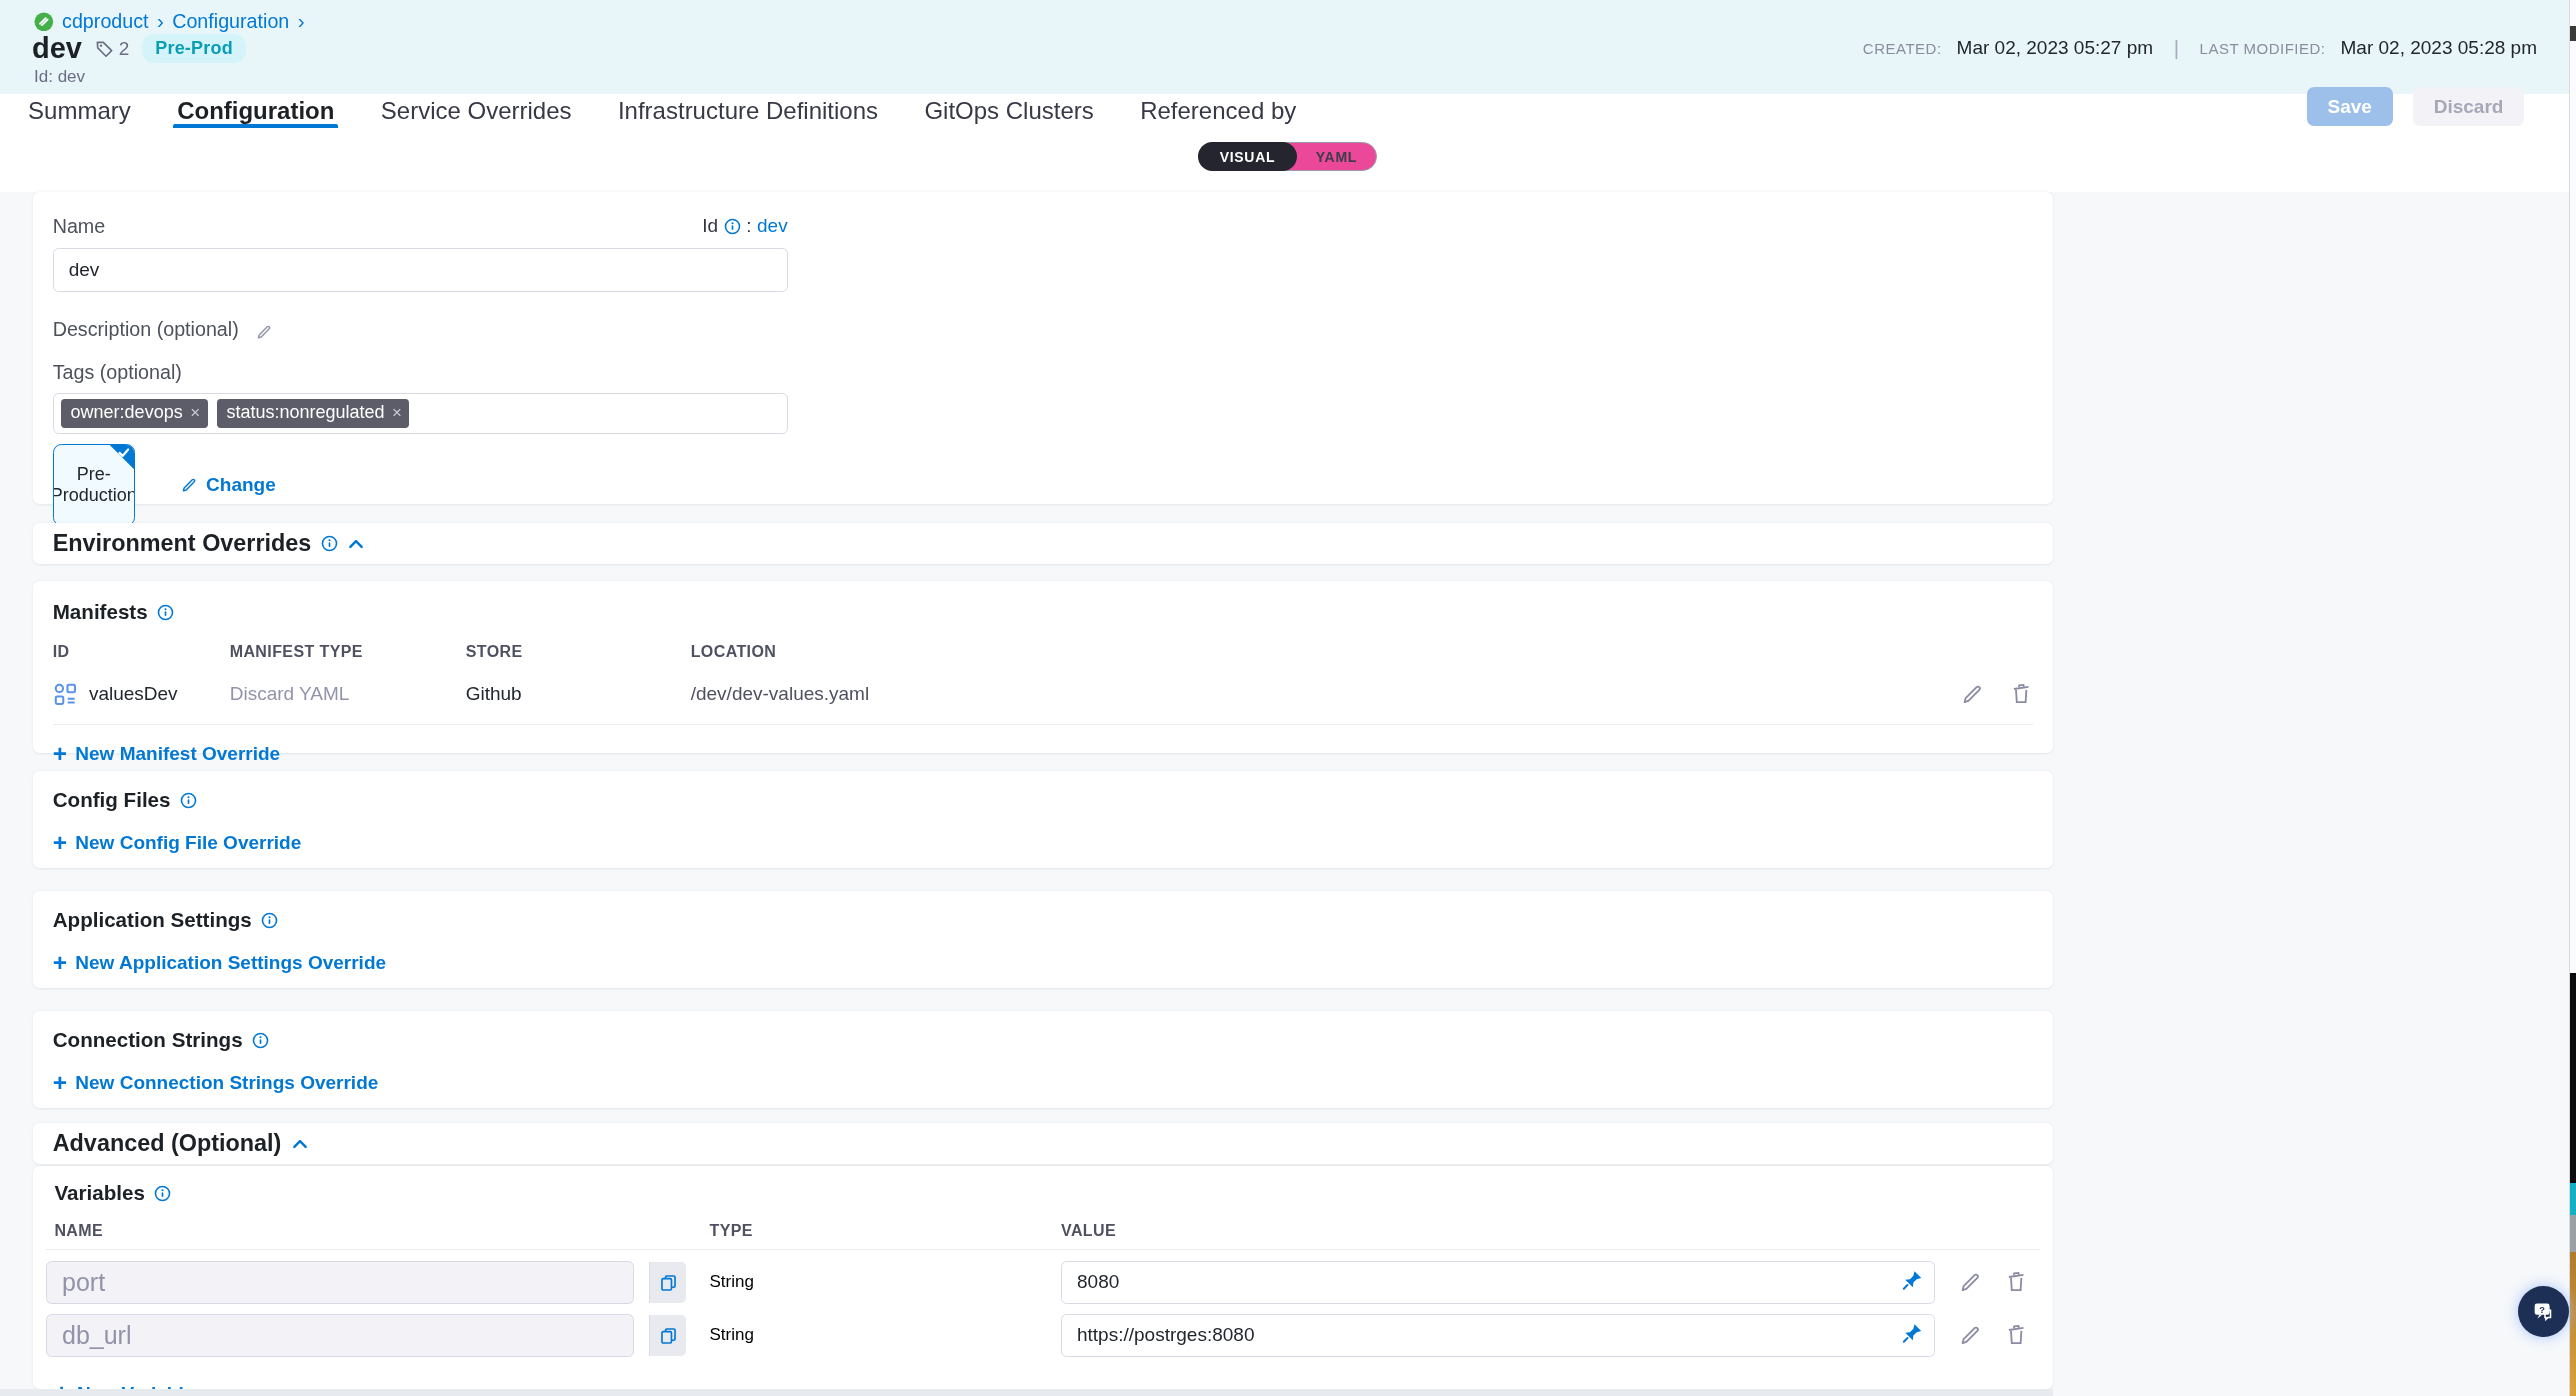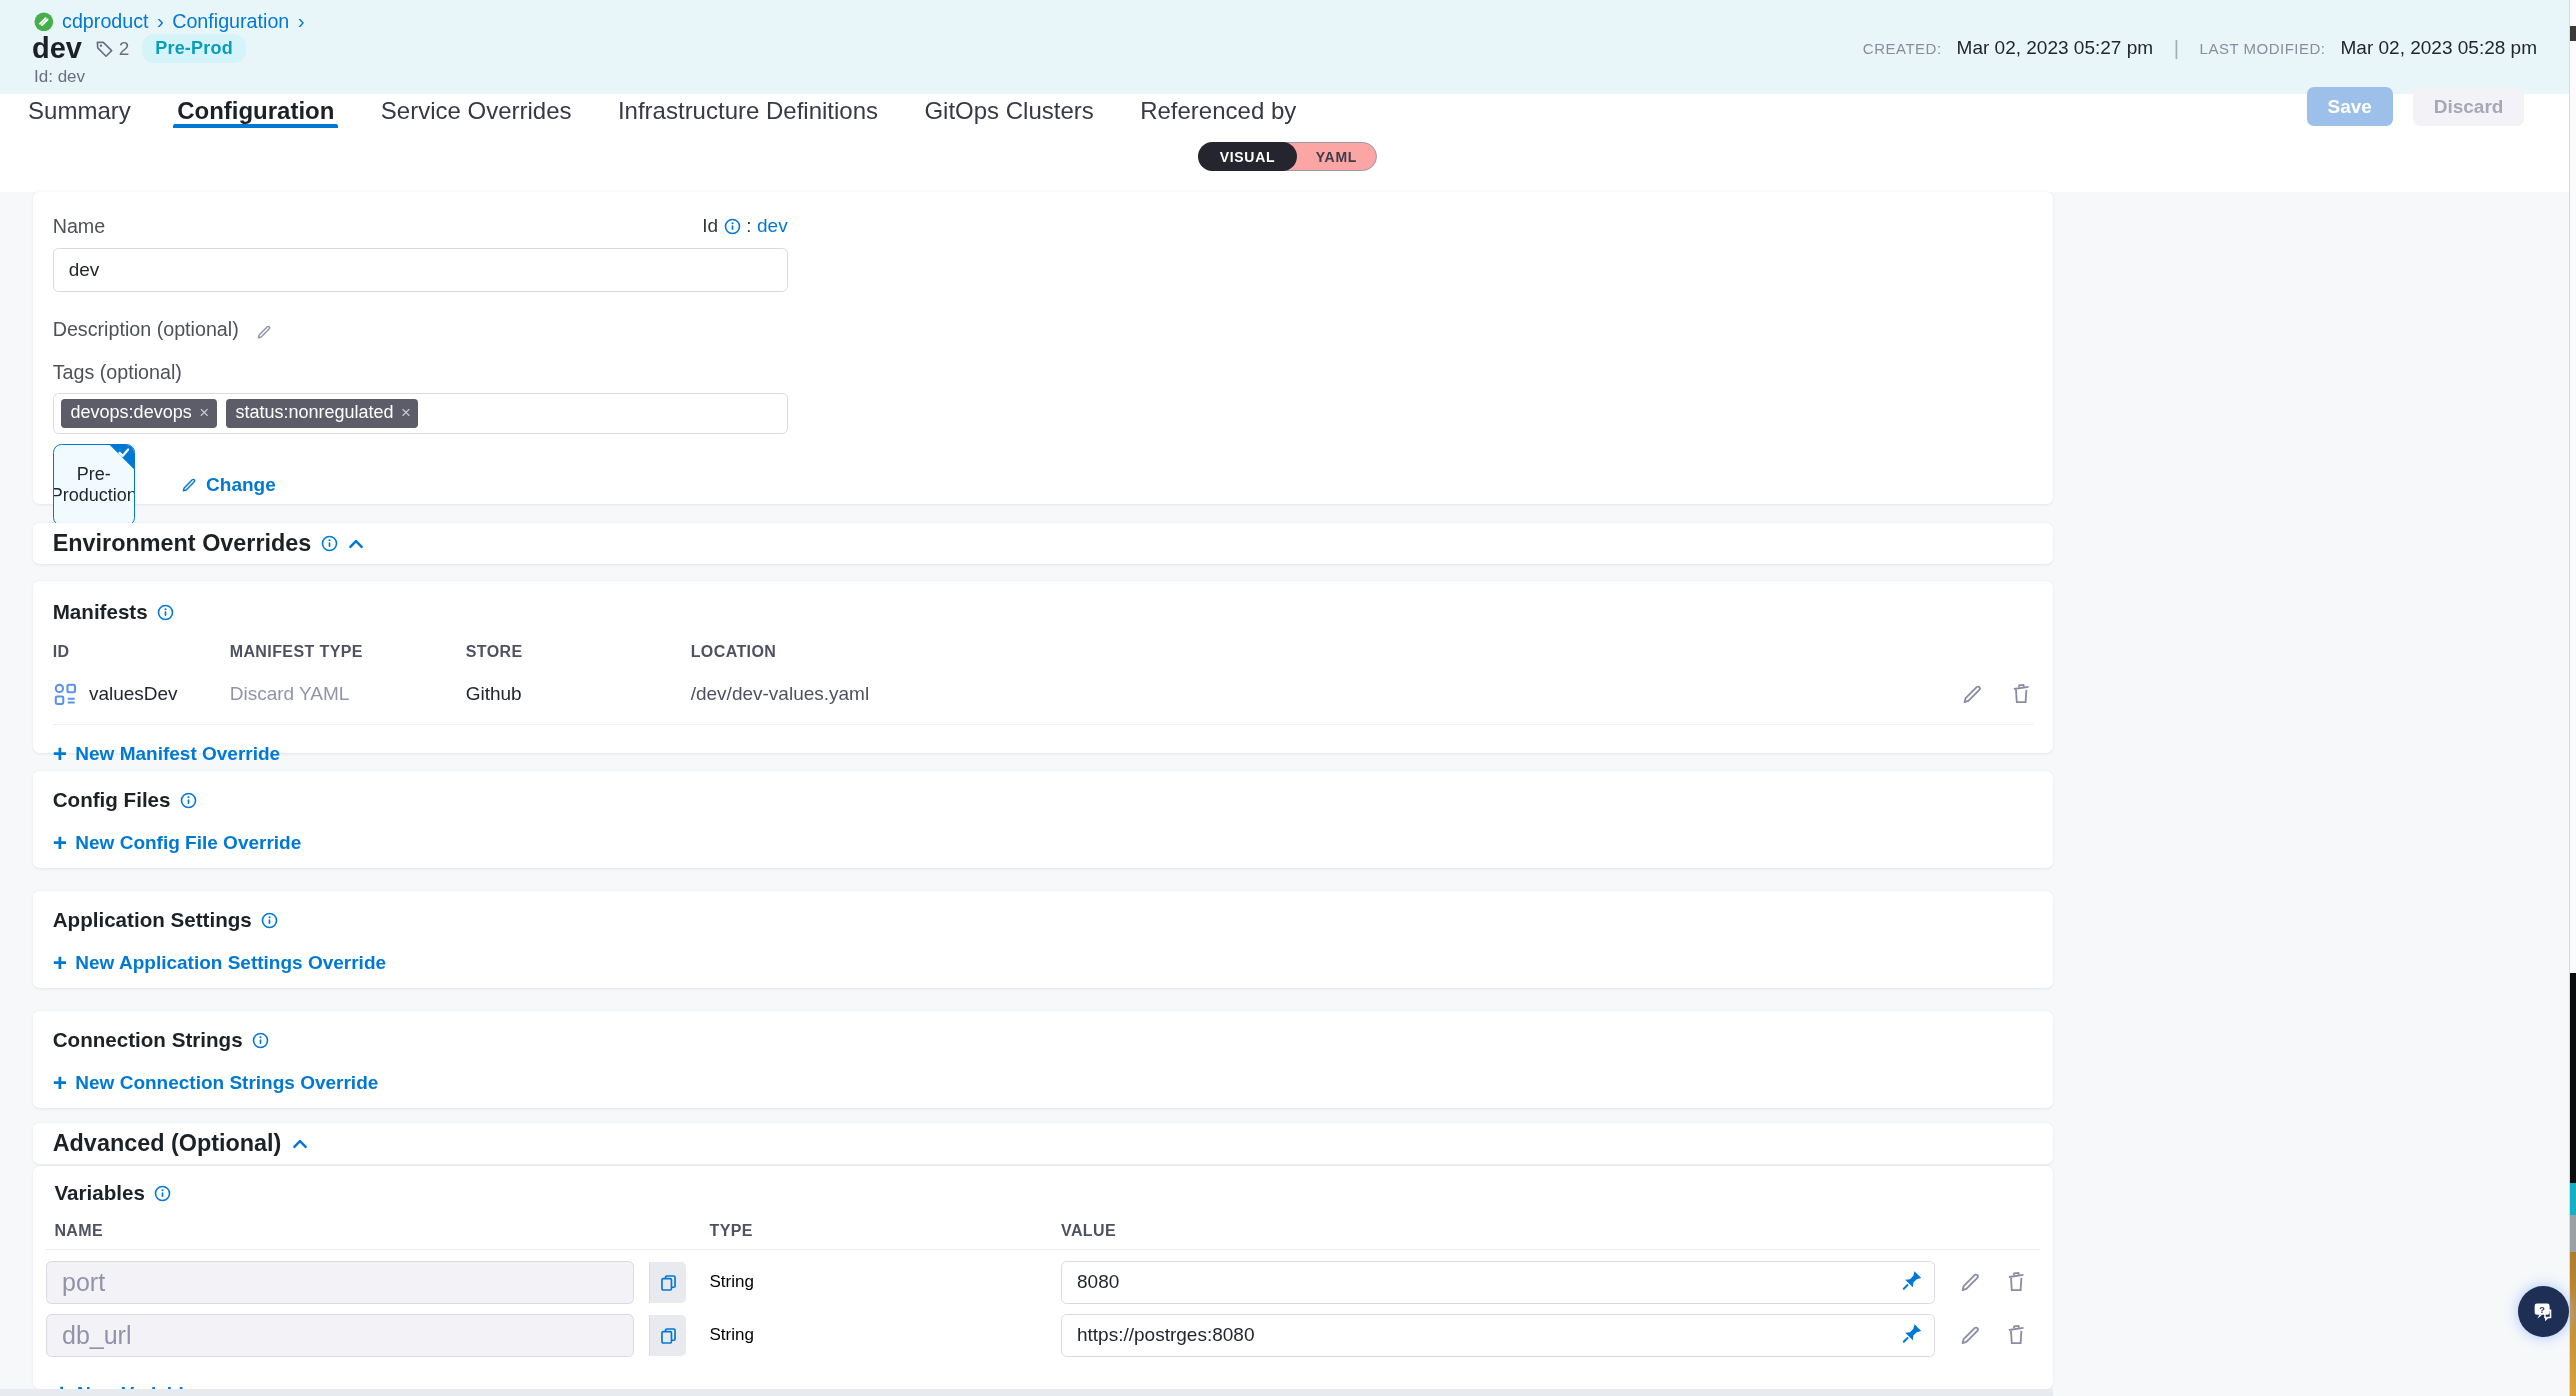--- a/index.html
+++ b/index.html
@@ -42,21 +42,21 @@
   .tab.active::after { content:""; position:absolute; left:0; right:0; bottom:0; height:3.7px; background:#0278d5; border-radius:1.9px 1.9px 0 0; }
   .tab-actions { position:absolute; right:52px; top:-6.6px; display:flex; gap:20.6px; }
   .btn { border:none; border-radius:7px; font-family:inherit; font-weight:bold; font-size:19px; padding:8.4px 20.6px; cursor:pointer; }
   .btn-save { background:#9cc0ea; color:#ffffff; }
   .btn-discard { background:#f3f3f7; color:#a6a7b7; }
   
   .white-strip { position:absolute; top:128px; left:0; width:2576px; height:64px; background:#ffffff; }
   .view-toggle {
     position:absolute; top:142px; left:1288px; transform:translateX(-50%);
     display:flex; align-items:center; height:29px;
-    background:#fca5a5; border:1.9px solid #9a9ba9; border-radius:15px;
+    background:#ec4899; border:1.9px solid #9a9ba9; border-radius:15px;
   }
   .seg { font-size:14px; font-weight:bold; letter-spacing:0.7px; padding:0 19px; height:29px; display:flex; align-items:center; cursor:pointer; color:#3c3d4a; }
   .seg.sel { background:#24252e; color:#ffffff; border-radius:15px; margin:-1.9px 0 -1.9px -1.9px; padding:0 21.6px; }
   .card { position:absolute; left:33px; width:2020px; background:#ffffff; border-radius:6.6px; box-shadow:0 0.9px 2.8px rgba(30,40,70,.08); }
   .band { height:41px; display:flex; align-items:center; padding-left:19.7px; gap:9.4px; }
   .h-section { font-size:23.4px; font-weight:bold; color:#1c2126; }
   .h-sub { font-size:20.6px; font-weight:bold; color:#1c2126; }
   .label { font-size:19.7px; color:#4d515a; }
   .link { color:#0278d5; font-size:19px; font-weight:bold; cursor:pointer; }
   .plus-link { display:flex; align-items:center; gap:8.4px; cursor:pointer; }
@@ -235,21 +235,21 @@
     <span class="label">Description (optional)</span>
     <span class="ticon">
       <svg width="18" height="18" viewBox="0 0 16 16">
           <path d="M3 13.2 L3.7 10.6 L10.9 3.4 a1.25 1.25 0 0 1 1.77 1.77 L5.5 12.4 Z" fill="none" stroke="#9293ab" stroke-width="1.3" stroke-linejoin="round"></path>
         </svg>
     </span>
   </div>
   <div class="label tags-label">Tags (optional)</div>
   <div class="tags-field">
     <span class="chip">
-      <span>devops:devops</span>
+      <span>owner:devops</span>
       <span class="chip-x">×</span>
     </span>
     <span class="chip">
       <span>status:nonregulated</span>
       <span class="chip-x">×</span>
     </span>
   </div>
   <div class="envtype-row">
     <div class="envtype-card">
       <span>Pre-Production</span>

